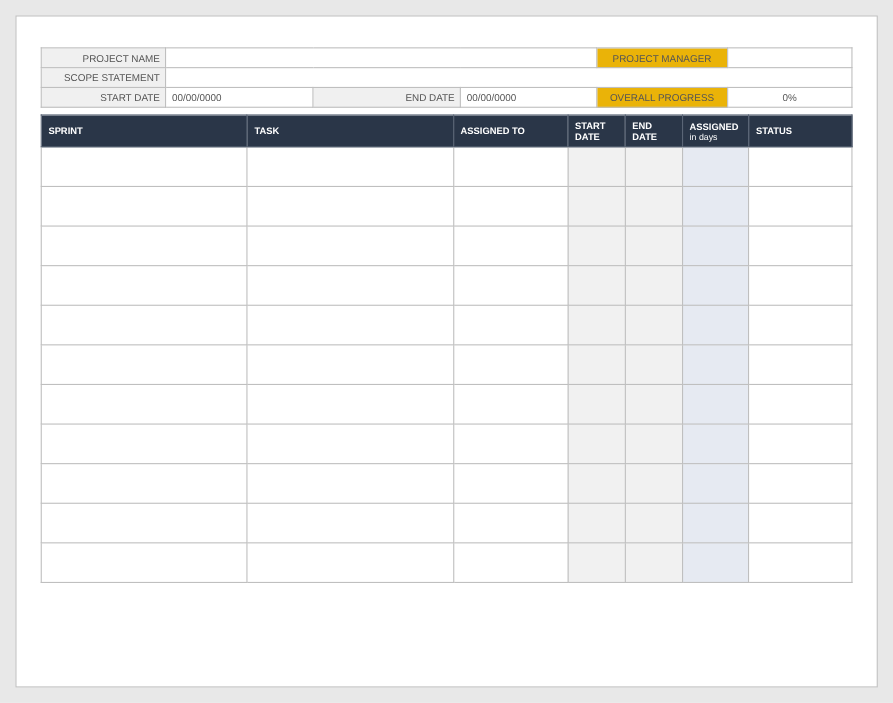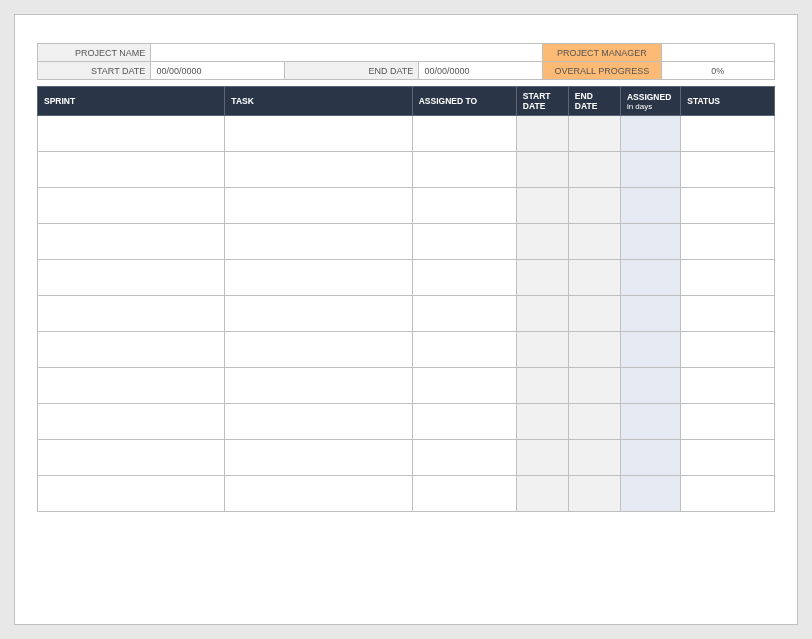--- a/index.html
+++ b/index.html
@@ -34,21 +34,21 @@
     padding: 0 5px;
     vertical-align: middle;
   }
   .meta .lbl {
     background: #f0f0f0;
     text-align: right;
     font-weight: 400;
     white-space: nowrap;
   }
   .meta .lbl-right {
-    background: #fdba74;
+    background: #eab308;
     text-align: center;
     font-weight: 400;
     white-space: nowrap;
     margin-top: 48px;
   }
   .meta .val { background: #fff; }
   .meta .val.center { text-align: center; }
   
   .sprint { margin-top: 6px; table-layout: fixed; }
   .sprint thead th {
@@ -91,20 +91,24 @@
         <col style="width:120px">
       <col style="width:115px">
         <col style="width:110px">
     </colgroup>
     <tbody>
         <tr>
       <td class="lbl">PROJECT NAME</td>
       <td class="val" colspan="3"></td>
       <td class="lbl-right">PROJECT MANAGER</td>
       <td class="val"></td>
+    </tr>
+    <tr>
+      <td class="lbl">SCOPE STATEMENT</td>
+      <td class="val" colspan="5"></td>
     </tr>
     <tr>
       <td class="lbl">START DATE</td>
       <td class="val">00/00/0000</td>
       <td class="lbl">END DATE</td>
       <td class="val">00/00/0000</td>
       <td class="lbl-right">OVERALL PROGRESS</td>
       <td class="val center">0%</td>
     </tr>
   </tbody>

